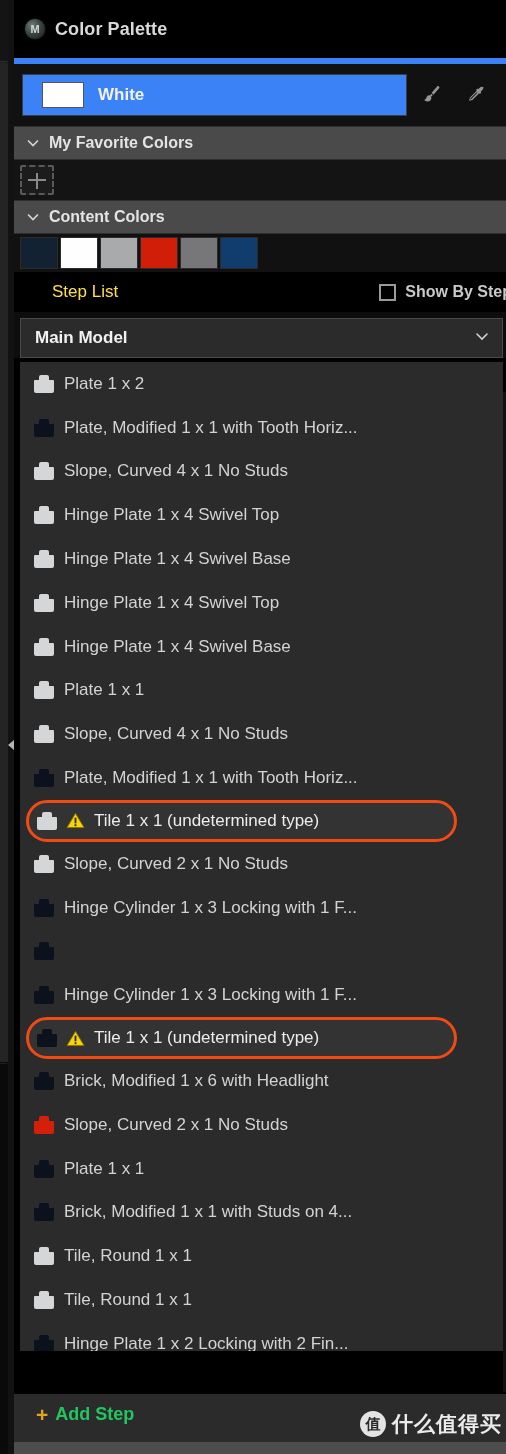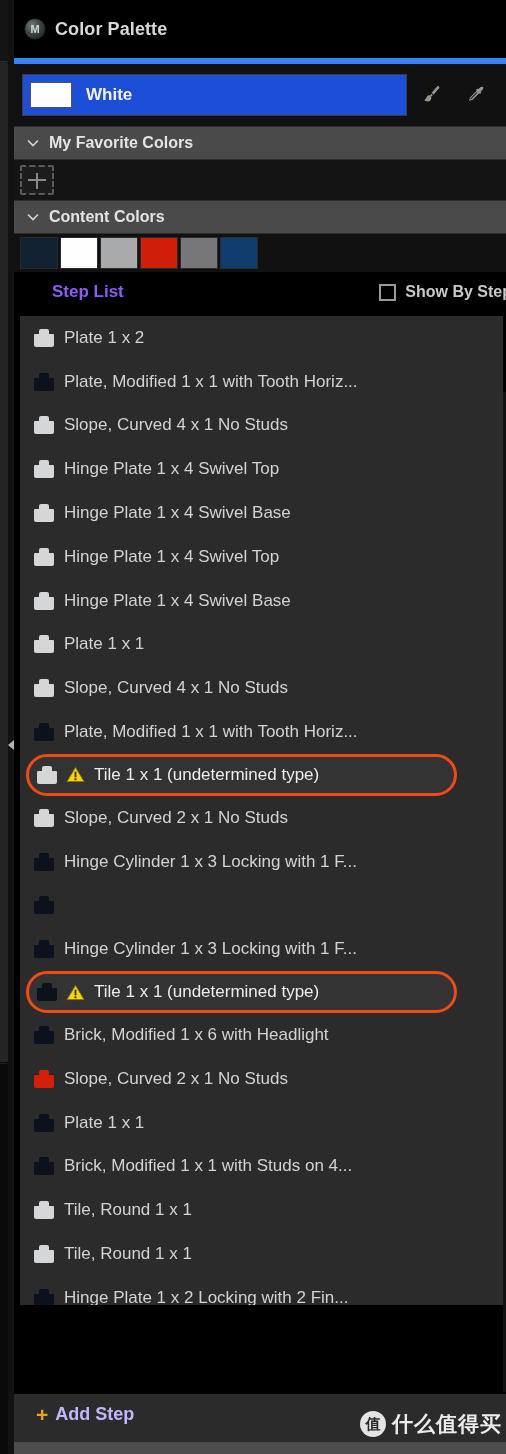--- a/index.html
+++ b/index.html
@@ -99,24 +99,24 @@
   .colorrow {
     position: relative;
     height: 62px;
     background: #111;
     display: flex; align-items: center;
     padding: 0 6px 0 8px;
   }
   .colorfield {
     flex: none;
     width: 385px; height: 42px;
-    background: #1d4ed8;
+    background: #3b82f6;
     border: 1px solid #3d3d3d;
     display: flex; align-items: center;
-    padding: 0 7px;
+    padding: 0 19px;
   }
   .swatch-big {
     width: 42px; height: 26px;
     background: #ffffff;
     border: 1px solid #555;
     flex: none;
   }
   .colorname {
     margin-left: 14px;
     font-size: 17px; font-weight: bold;
@@ -178,22 +178,22 @@
 
   
   .steplist-head {
     height: 40px;
     background: #000;
     display: flex; align-items: center;
     padding-left: 38px;
     position: relative;
   }
   .steplist-head .lbl {
-    font-size: 17px; font-weight: bold;
-    color: #8b5cf6;
+    font-size: 17px; font-weight: normal;
+    color: #fde047;
   }
   .sbs {
     position: absolute; right: -6px; top: 50%;
     transform: translateY(-50%);
     display: flex; align-items: center; gap: 9px;
     white-space: nowrap;
   }
   .chkbox {
     width: 17px; height: 17px;
     border: 2px solid #9a9a9a;
@@ -277,21 +277,21 @@
     background: #2b2b2b;
   }
   .addstep {
     position: absolute; left: 22px; top: 10px;
     display: flex; align-items: center; gap: 7px;
   }
   .addstep .plus {
     font-size: 21px; font-weight: bold; color: #e3a321; line-height: 1;
   }
   .addstep .atxt {
-    font-size: 18px; font-weight: bold; color: #c4b5fd;
+    font-size: 18px; font-weight: bold; color: #22c55e;
   }
   .footbar {
     position: absolute; left: 0; right: 0; bottom: 0;
     height: 12px; background: #4d4d4d;
   }
   
   .wm {
     position: absolute; right: 4px; bottom: 16px;
     display: flex; align-items: center; gap: 6px;
     opacity: .93;
@@ -389,20 +389,30 @@
       </div>
 
     <div class="steplist-head">
       <span class="lbl">Step List</span>
       <span class="sbs">
         <span class="chkbox"></span>
         <span class="t">Show By Step</span>
       </span>
     </div>
 
+    <div class="model-wrap">
+      <div class="model-sel">
+        <span class="mname">Main Model</span>
+        <span>
+          <svg viewBox="0 0 16 16" width="16" height="16">
+              <path d="M3 6 L8 11 L13 6" stroke="#d2d2d2" stroke-width="1.6" fill="none" stroke-linecap="round"></path>
+            </svg>
+        </span>
+      </div>
+    </div>
 
     <div class="list" id="part-list">
         <div class="row">
           <span class="brick">
             <span class="stud" style="background:#d4d6d7"></span>
             <span class="body" style="background:#d4d6d7"></span>
           </span>
           <span class="rtext">Plate 1 x 2</span>
         </div>
         <div class="row">

